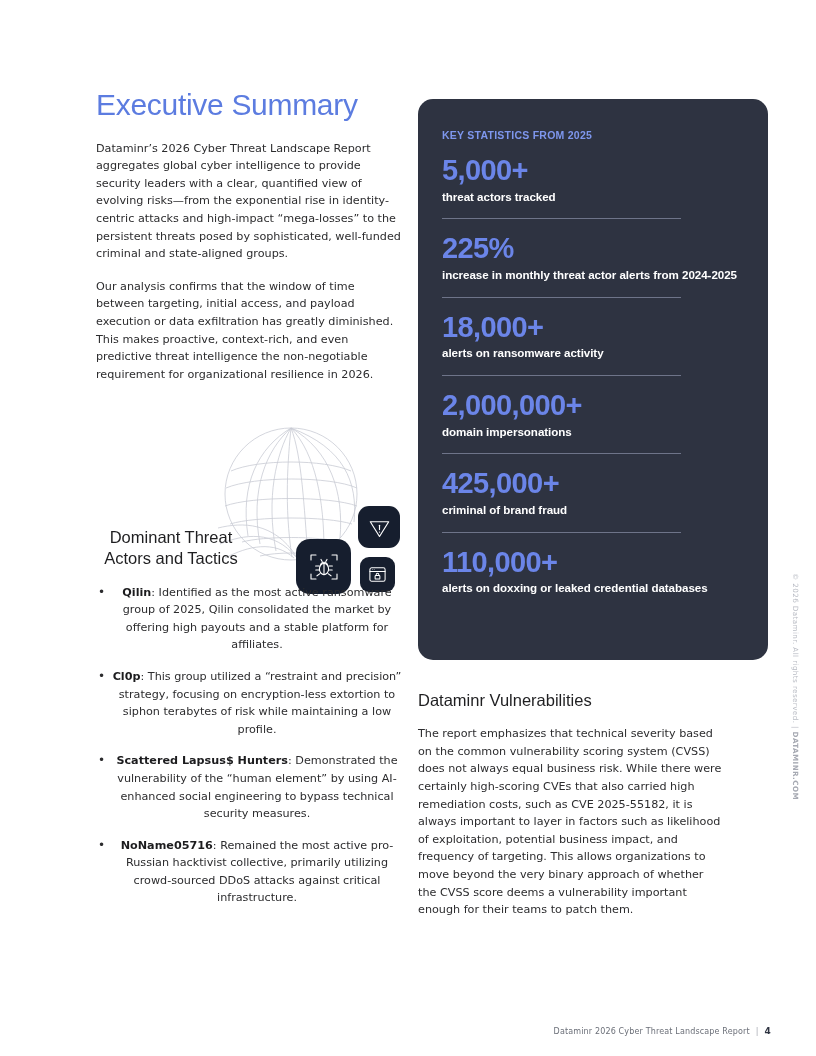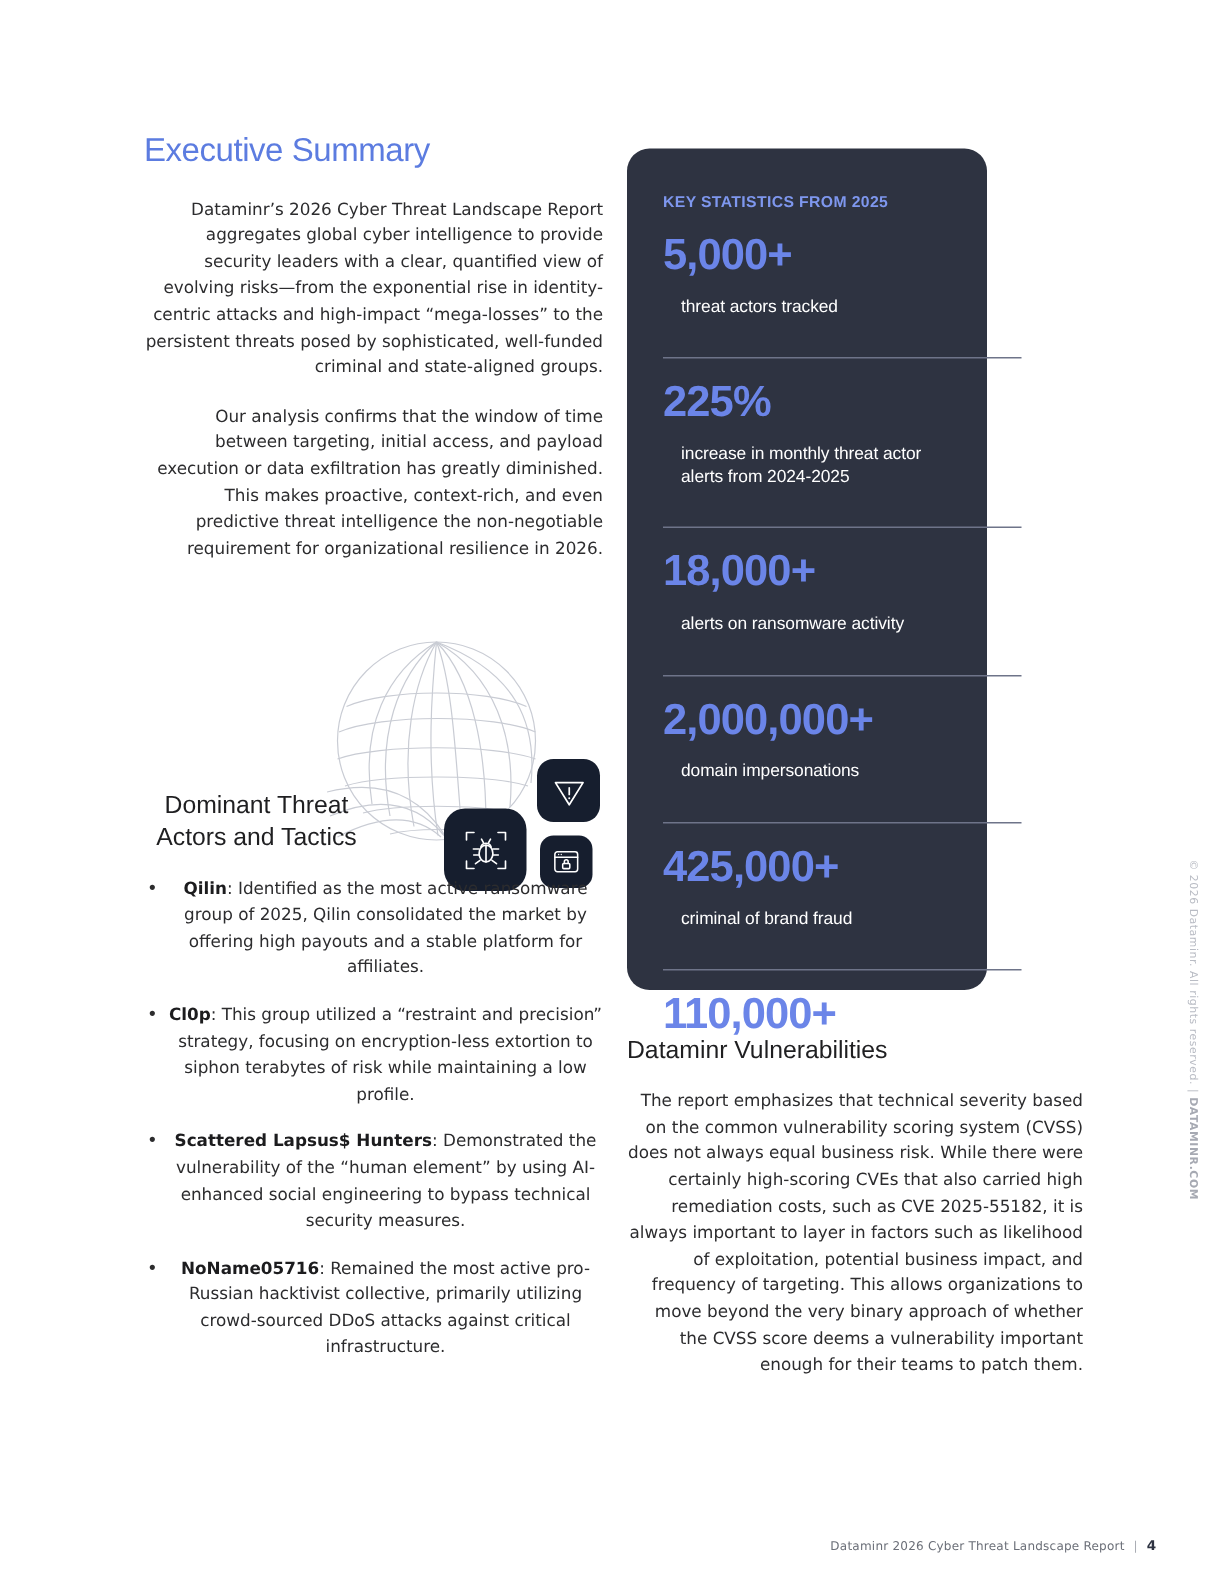--- a/index.html
+++ b/index.html
@@ -21,34 +21,34 @@
 
   
   #left-col {
     position: absolute;
     left: 96px;
     top: 88px;
     width: 306px;
   }
   #page-title {
     font-family: "Liberation Sans", sans-serif;
-    font-size: 22px;
+    font-size: 30px;
     font-weight: 400;
     letter-spacing: -0.3px;
     color: #5C7CE0;
     margin: 0 0 18px 0;
     line-height: 1.12;
   }
   .body-p {
     font-family: "DejaVu Sans", sans-serif;
     font-size: 11.2px;
     line-height: 17.6px;
     color: #2c2c2e;
     margin: 0 0 15px 0;
-    text-align: right;
+    text-align: left;
   }
 
   
   #graphic-zone {
     position: absolute;
     left: 96px;
     top: 420px;
     width: 320px;
     height: 185px;
   }
@@ -134,21 +134,21 @@
   .bullet-term {
     font-weight: 700;
     color: #1c1c1e;
   }
 
   
   #stats-panel {
     position: absolute;
     left: 418px;
     top: 99px;
-    width: 240px;
+    width: 350px;
     height: 561px;
     background: #2e3341;
     border-radius: 15px;
     box-sizing: border-box;
     padding: 30px 24px 0 24px;
   }
   #stats-kicker {
     font-family: "Liberation Sans", sans-serif;
     font-size: 10.5px;
     font-weight: 700;
@@ -168,25 +168,25 @@
     font-size: 29px;
     font-weight: 700;
     letter-spacing: -0.6px;
     color: #6B85E8;
     line-height: 1.06;
     margin: 0 0 4px 0;
   }
   .stat-label {
     font-family: "Liberation Sans", sans-serif;
     font-size: 11.6px;
-    font-weight: 400;
+    font-weight: 700;
     letter-spacing: -0.05px;
     color: #ffffff;
     line-height: 14.6px;
-    margin: 12px;
+    margin: 0;
   }
 
   
   #vuln-section {
     position: absolute;
     left: 418px;
     top: 690px;
     width: 304px;
   }
   #vuln-section .section-h2 {

